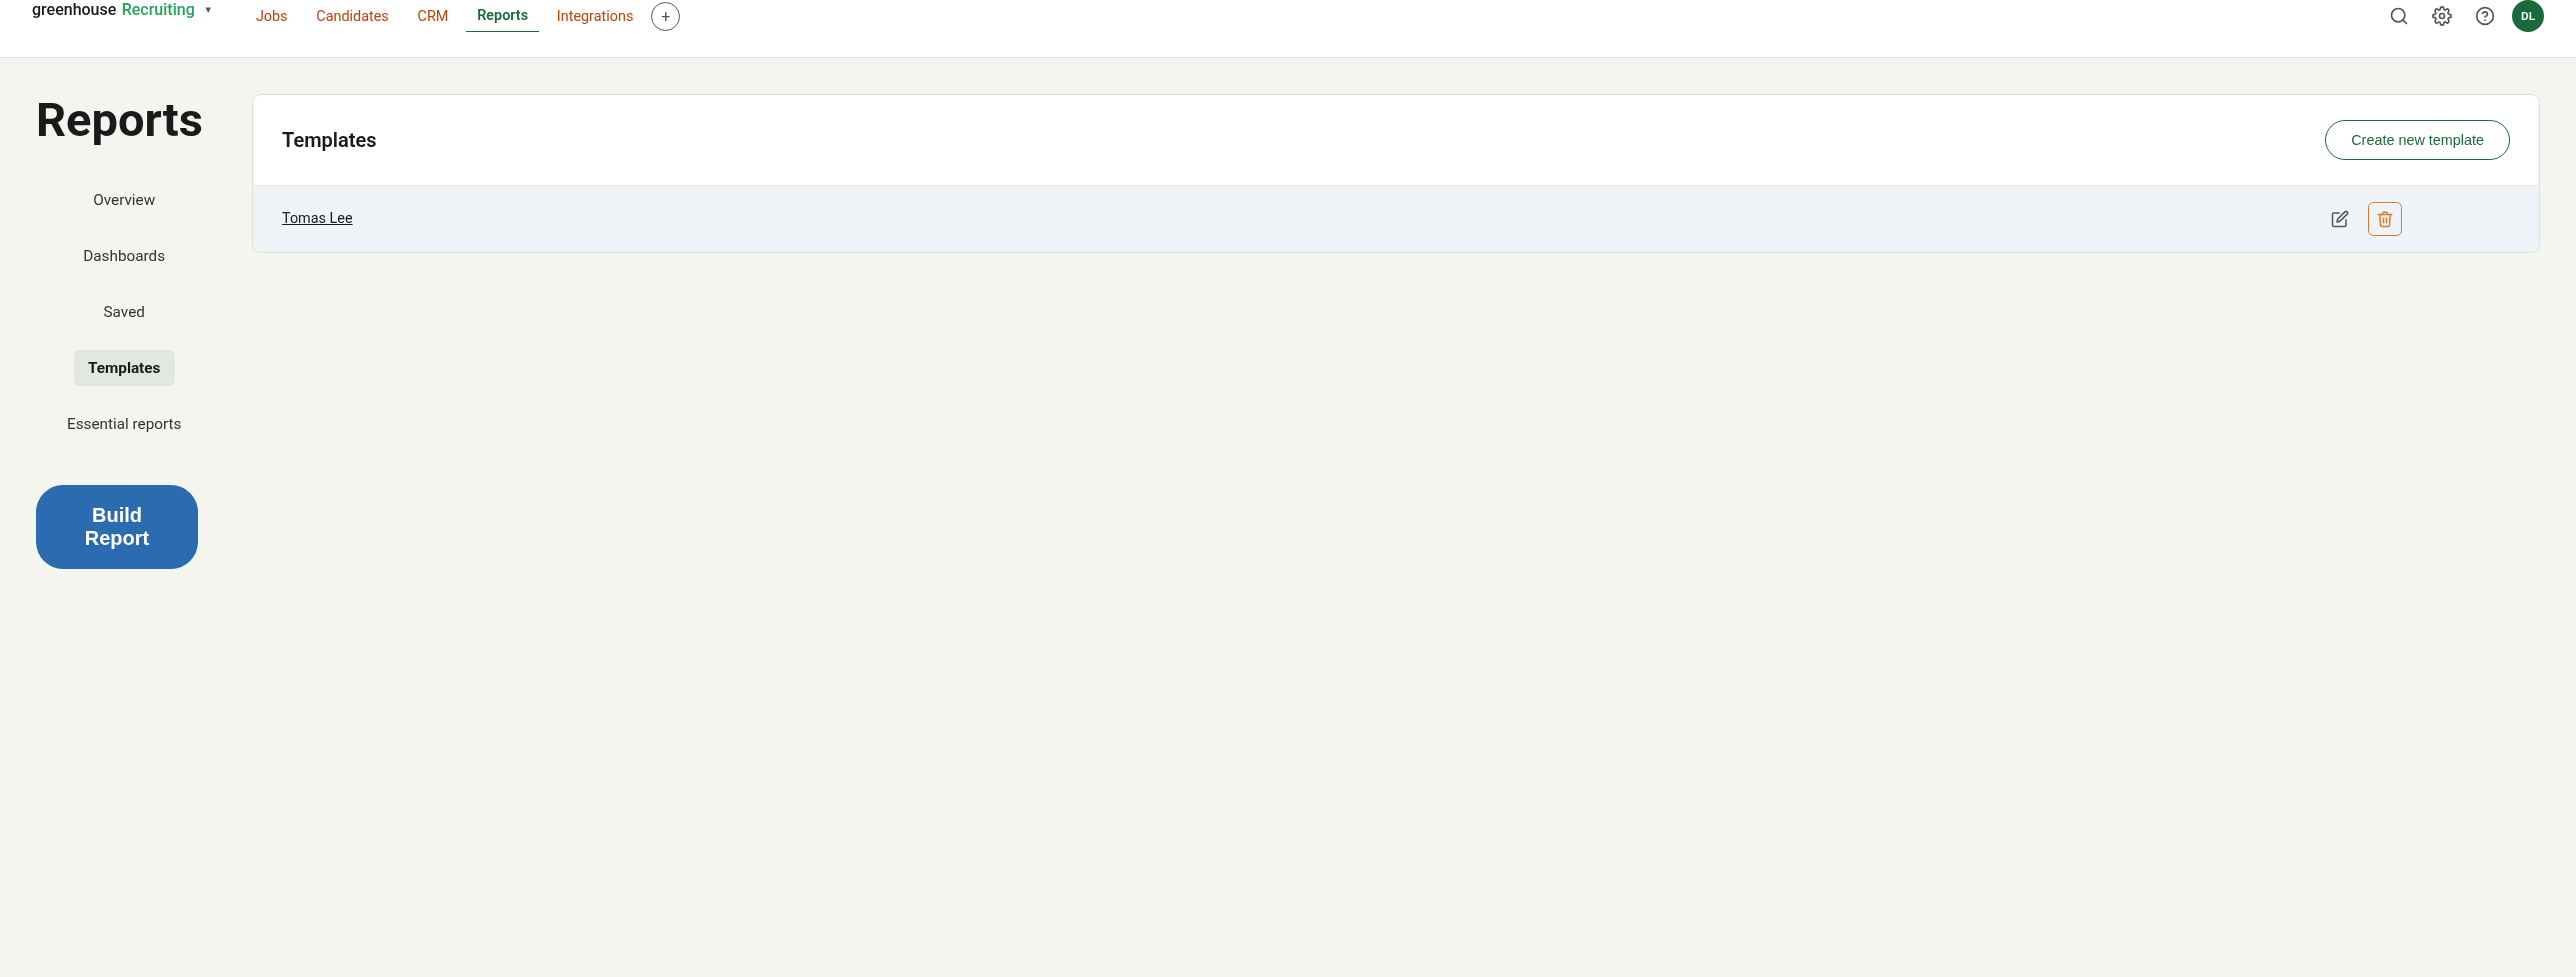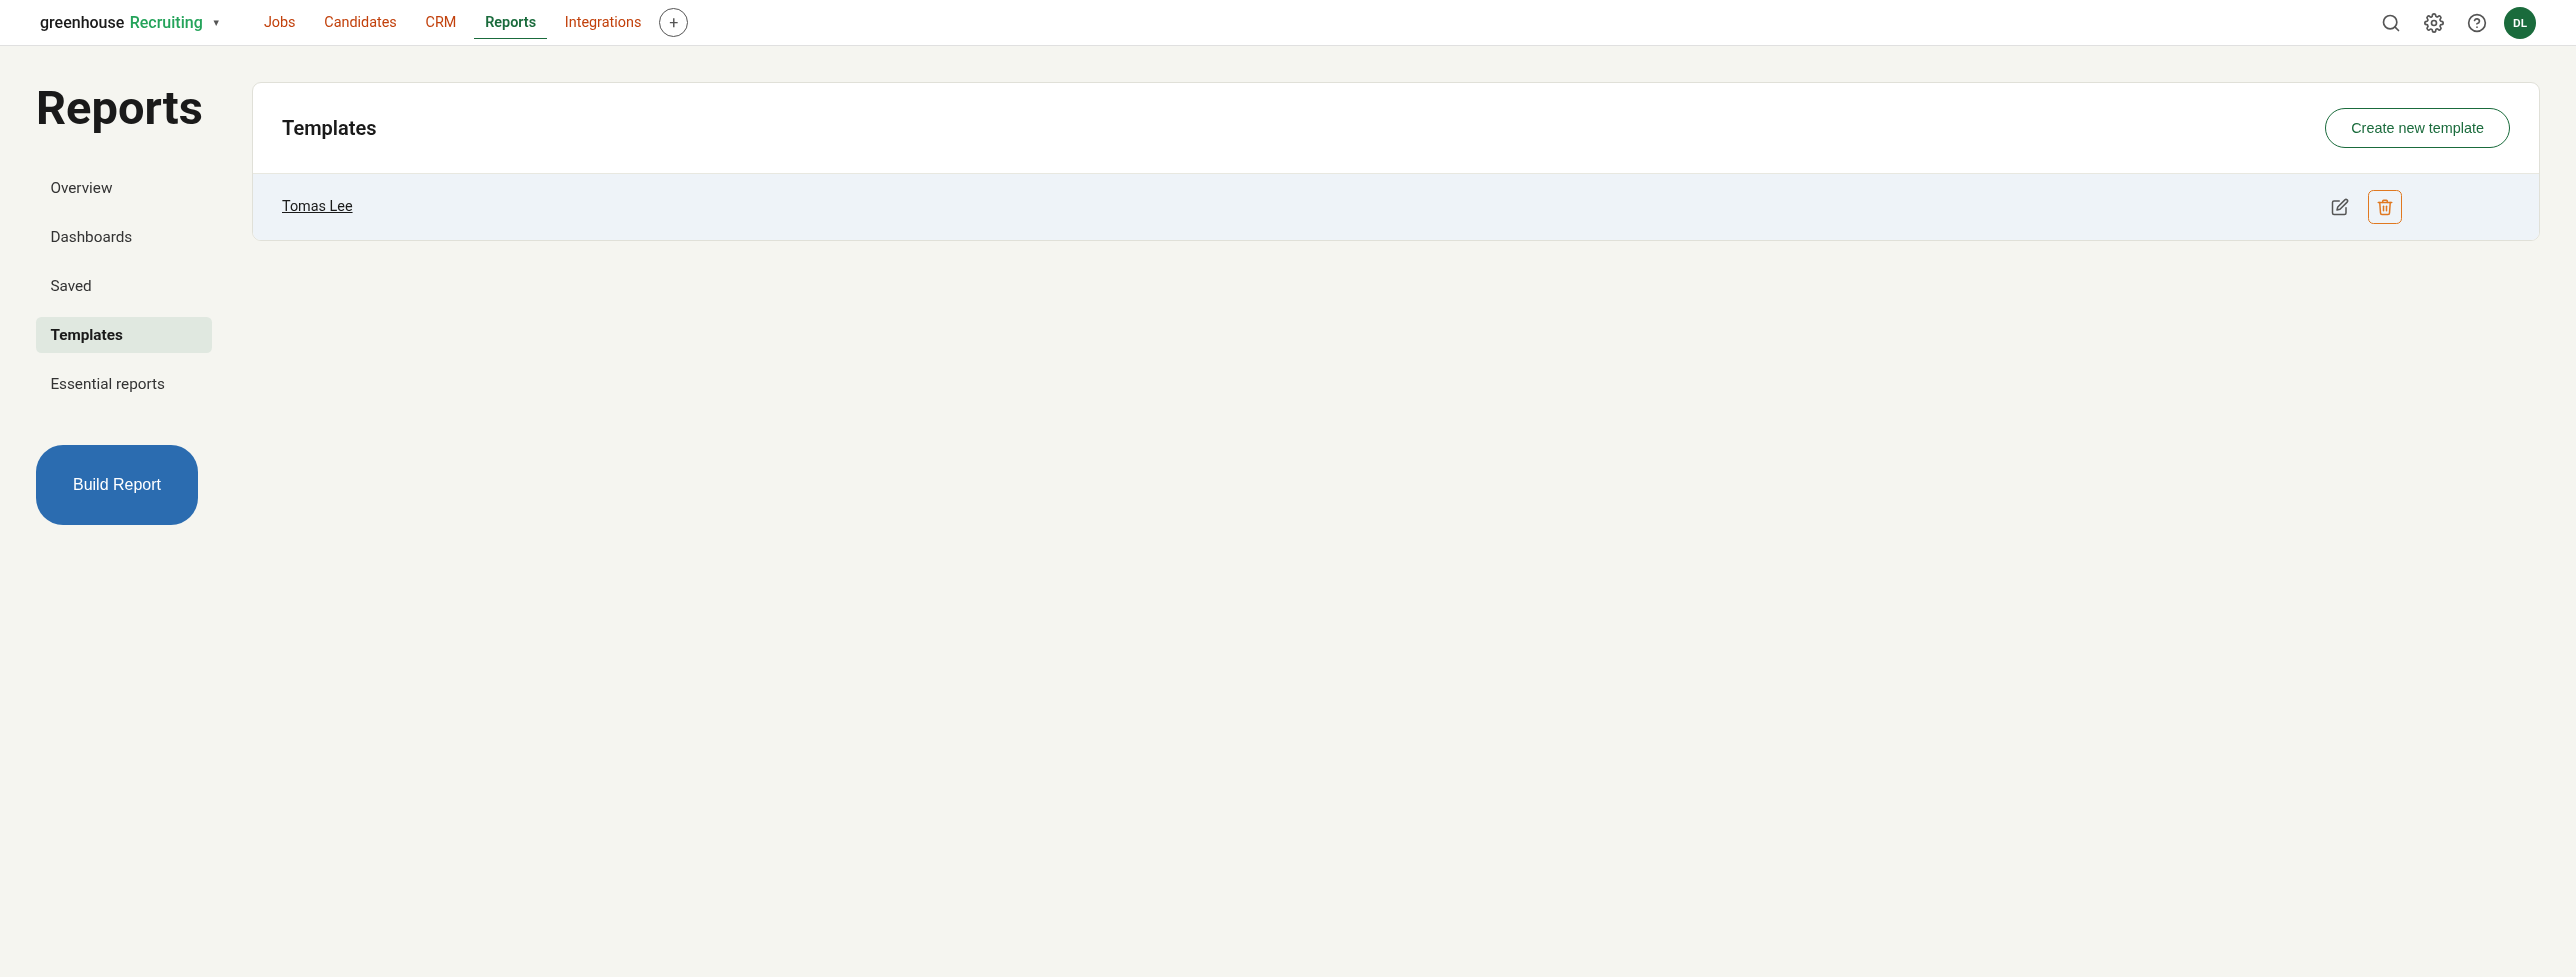--- a/index.html
+++ b/index.html
@@ -7,24 +7,24 @@
       font-family: -apple-system, BlinkMacSystemFont, 'Segoe UI', Roboto, sans-serif;
       background: #f5f5f0;
       min-height: 100vh;
       color: #1a1a1a;
     }
 
     
     .navbar {
       background: #fff;
       border-bottom: 0.9px solid #e0e0e0;
-      height: 46px;
-      display: flex;
-      align-items: center;
-      padding: 0 40px;
+      height: 58px;
+      display: flex;
+      align-items: flex-start;
+      padding: 0 32px;
       gap: 29px;
     }
     .navbar-brand {
       display: flex;
       align-items: center;
       gap: 5.4px;
       font-size: 16px;
       font-weight: 500;
       color: #1a1a1a;
     }
@@ -119,44 +119,45 @@
     .page-title {
       font-size: 47px;
       font-weight: 700;
       color: #1a1a1a;
       margin-bottom: 36px;
       line-height: 1.1;
     }
     .sidebar-nav {
       display: flex;
       flex-direction: column;
-      gap: 13px;
+      gap: 20px;
+      align-items: center;
     }
     .sidebar-item {
       padding: 9px 14.4px;
       font-size: 15.3px;
       color: #333;
       cursor: pointer;
       border-radius: 5.4px;
       text-decoration: none;
     }
     .sidebar-item.active {
       background: #e0e8e0;
       font-weight: 700;
       color: #1a1a1a;
     }
     .build-report-btn {
       margin-top: 43px;
       background: #2b6cb0;
       color: #fff;
       border: none;
       border-radius: 27px;
-      padding: 31px 27px;
-      font-size: 16px;
-      font-weight: 400;
+      padding: 19px 27px;
+      font-size: 20px;
+      font-weight: 700;
       cursor: pointer;
       width: 162px;
     }
 
     
     .content {
       flex: 1;
       padding: 36px 36px 36px 18px;
     }
     .templates-card {

